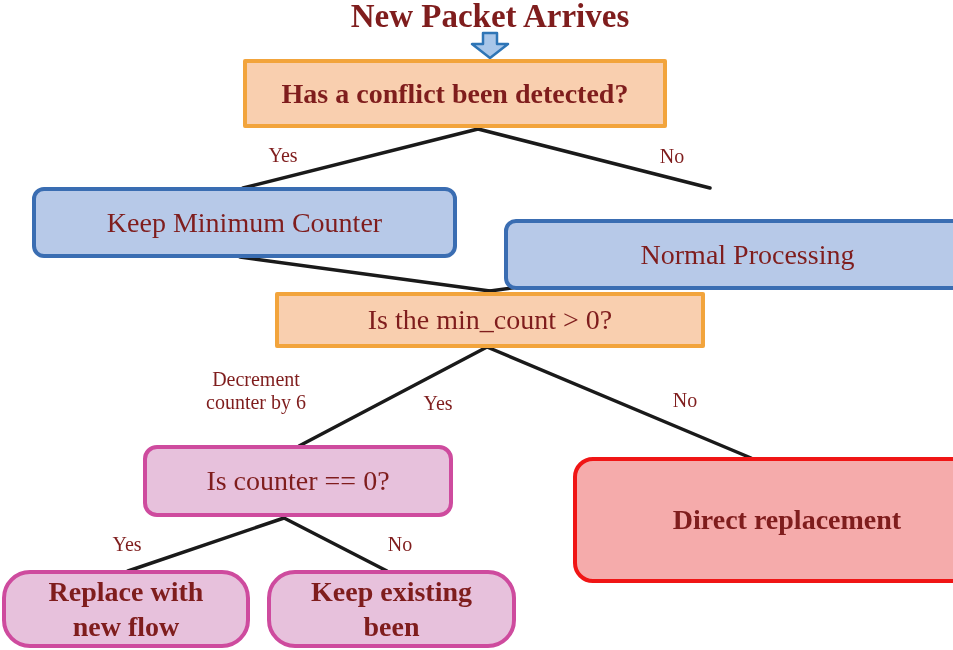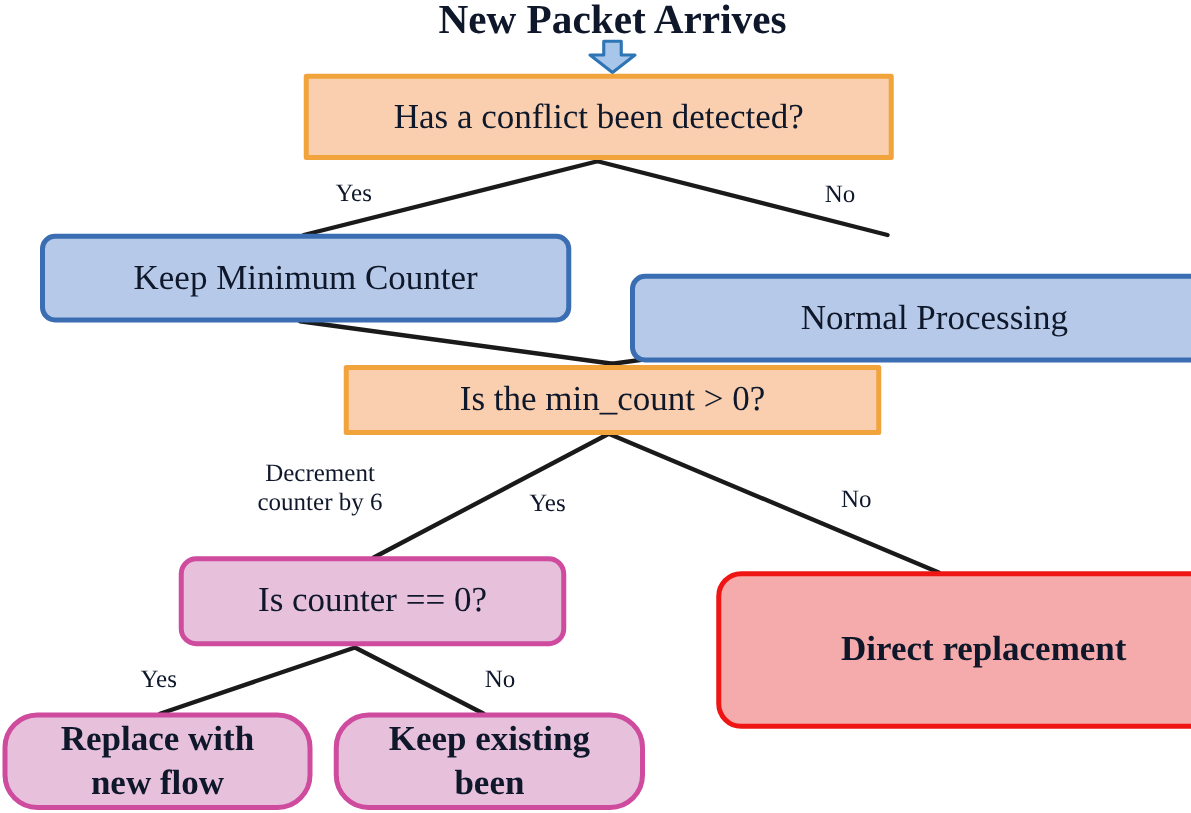--- a/index.html
+++ b/index.html
@@ -1,21 +1,21 @@
 <!DOCTYPE html>
 <html style="--decision-fill: #F9CFAF; --decision-border: #F2A43C; --process-fill: #B7C9E8; --process-border: #3A6DB2; --pink-fill: #E7C1DC; --pink-border: #CE4B9E; --red-fill: #F5ABAB; --red-border: #F01515; --arrow-fill: #A8C6E9; --arrow-border: #2E75B6; --line: #1A1A1A;"><head>
 <meta charset="utf-8">
 <style>
   html,body{margin:0;padding:0;background:#fff;}
   #stage{
     position:relative;
     width:953px;height:650px;
     background:#fff;
     font-family:"Liberation Serif","DejaVu Serif",serif;
-    color:#0f172a;
+    color:#7f1d1d;
     overflow:hidden;
   }
   #connectors{position:absolute;left:0;top:0;width:953px;height:650px;}
   .node{
     position:absolute;
     box-sizing:border-box;
     display:flex;align-items:center;justify-content:center;
     text-align:center;
     font-size:28px;
     line-height:1.2;
@@ -71,21 +71,21 @@
       <line x1="487" y1="347" x2="299" y2="446"></line>
       <line x1="487" y1="347" x2="751" y2="458"></line>
       <line x1="284" y1="518" x2="128" y2="571"></line>
       <line x1="284" y1="518" x2="387" y2="571"></line>
     </g>
     <path d="M 483 33 L 497 33 L 497 44 L 508 44 L 490 58 L 472 44 L 483 44 Z" fill="var(--arrow-fill)" stroke="var(--arrow-border)" stroke-width="2.5" stroke-linejoin="round"></path>
   </svg>
 
   <div id="title">New Packet Arrives</div>
 
-  <div class="node decision" style="left:243px;top:59px;width:472px;height:69px;">
+  <div class="node decision" style="left:243px;top:59px;width:424px;height:69px;font-weight:bold;">
     <span>Has a conflict been detected?</span>
   </div>
 
   <div class="node process" style="left:32px;top:187px;width:425px;height:71px;">
     <span>Keep Minimum Counter</span>
   </div>
 
   <div class="node process" style="left:504px;top:187px;width:487px;height:71px;margin-top:32px;">
     <span>Normal Processing</span>
   </div>

